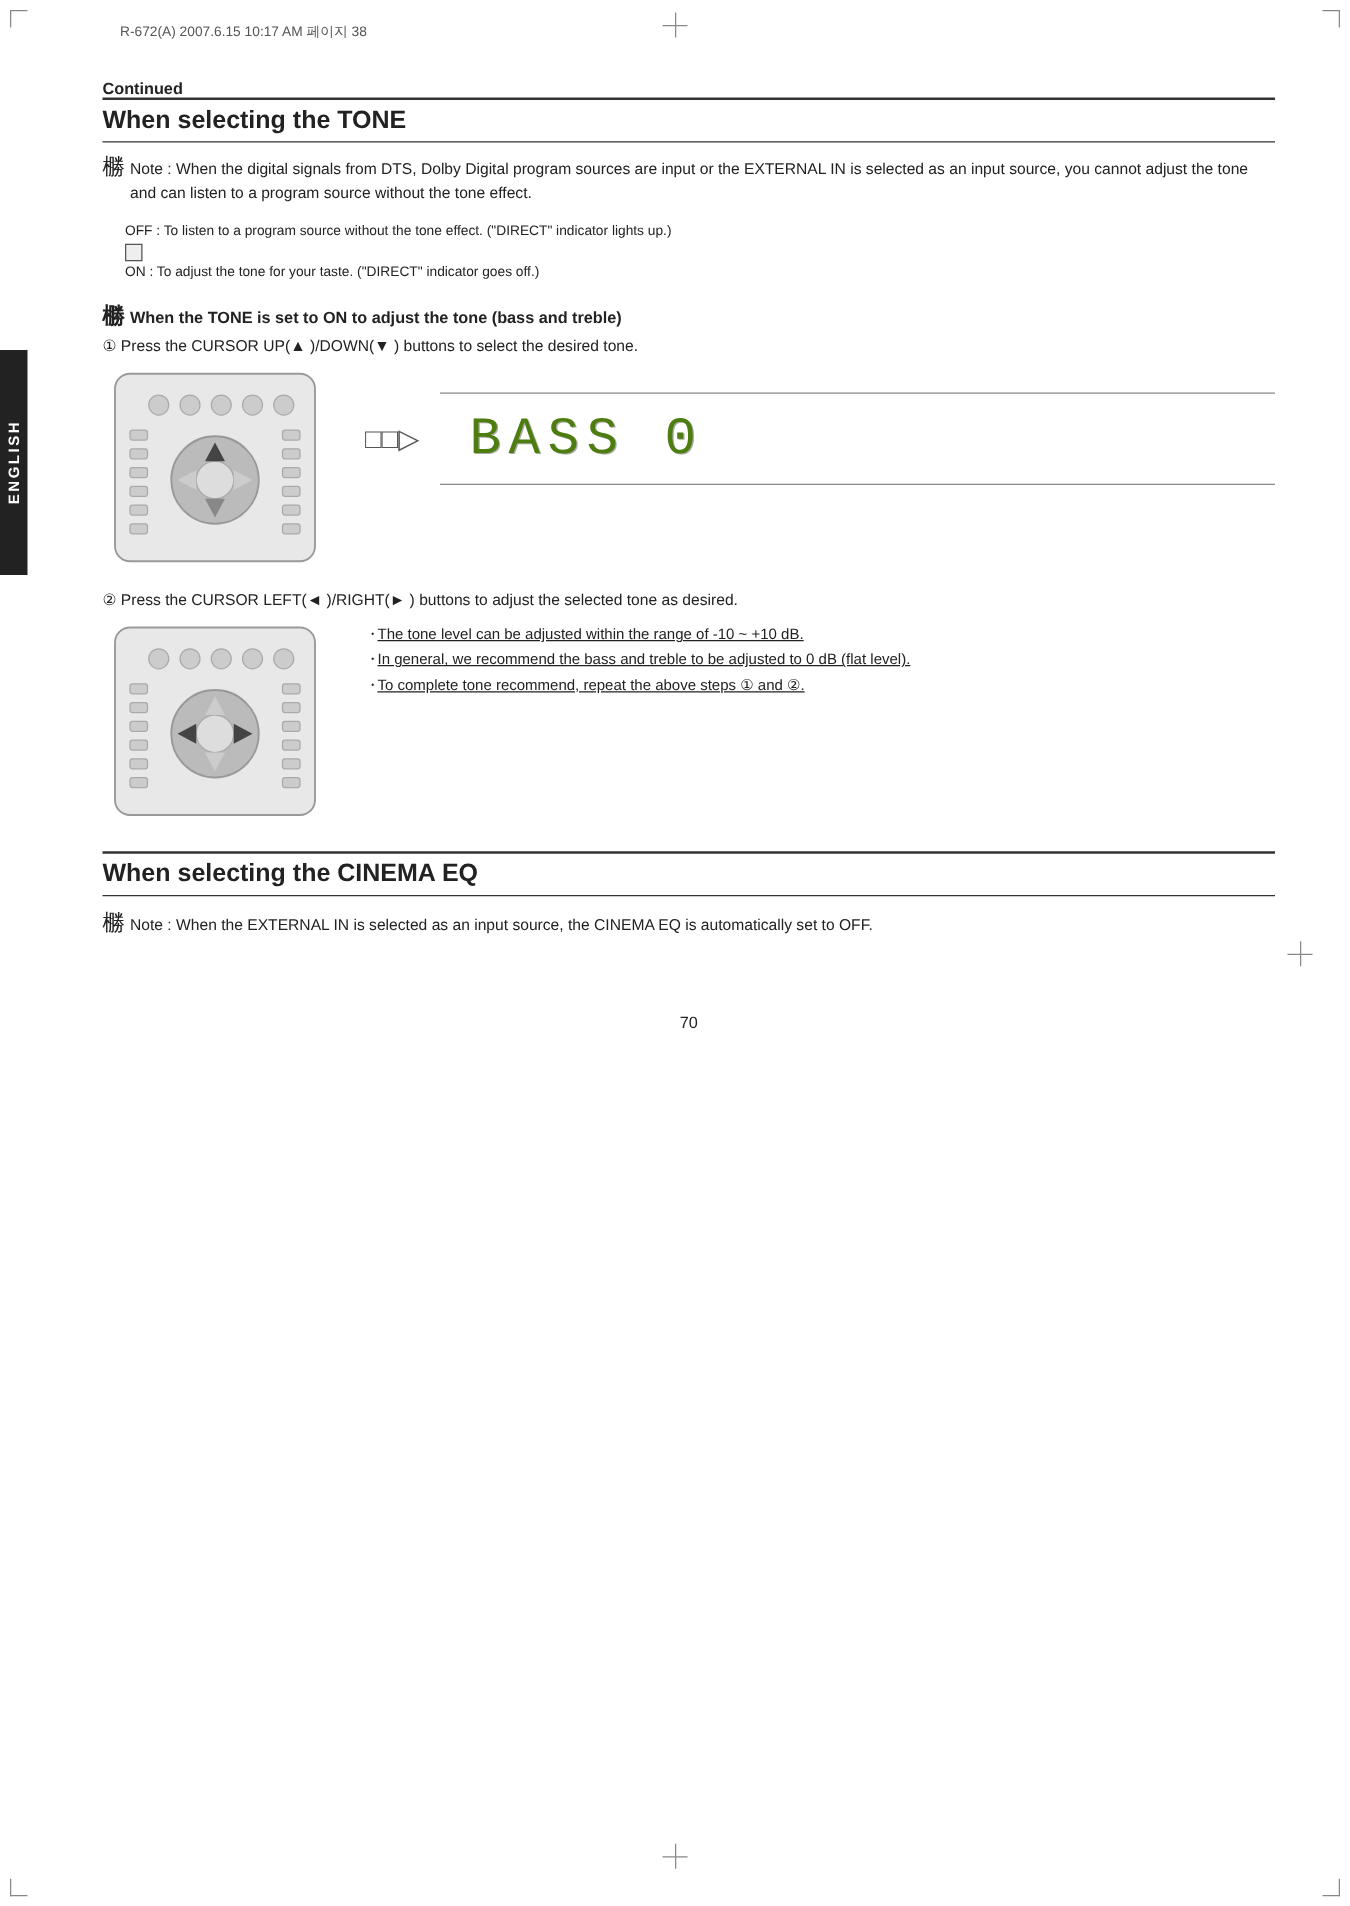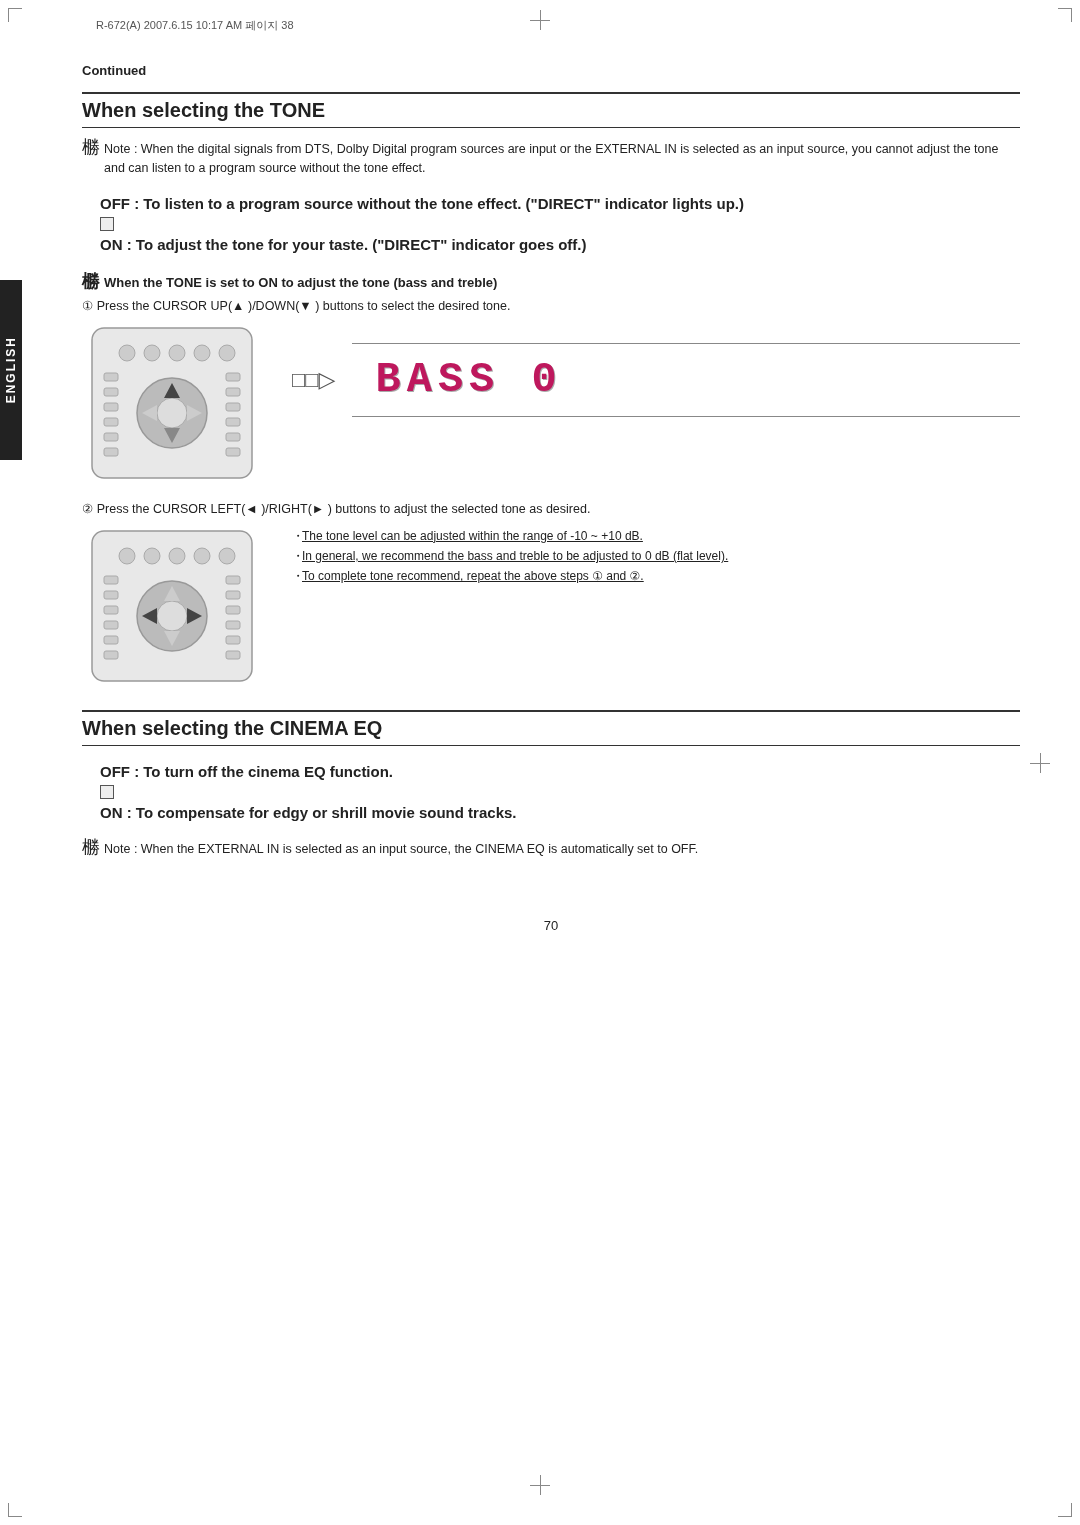--- a/index.html
+++ b/index.html
@@ -43,21 +43,20 @@
 
     
     .main-content {
       padding: 30px 60px 60px 60px;
       margin-left: 22px;
     }
 
     .continued-label {
       font-weight: bold;
       font-size: 13px;
-      margin-bottom: 14px;
     }
 
     .section-header {
       border-top: 2px solid #333;
       border-bottom: 1px solid #333;
       padding: 5px 0;
       font-weight: bold;
       font-size: 20px;
       margin-bottom: 12px;
     }
@@ -71,23 +70,22 @@
     }
     .note-icon {
       font-size: 18px;
       line-height: 1;
       flex-shrink: 0;
       margin-top: -2px;
     }
 
     .off-on-block {
       margin-left: 18px;
-      font-size: 15px;
+      font-size: 11px;
       line-height: 1.8;
-      font-weight: bold;
     }
     .checkbox-row {
       display: flex;
       align-items: center;
       gap: 4px;
     }
     .checkbox-sq {
       width: 14px;
       height: 14px;
       border: 1px solid #555;
@@ -137,23 +135,23 @@
       width: 180px;
       height: 160px;
     }
     .arrow-right {
       font-size: 22px;
       color: #555;
     }
     .display-text {
       font-family: 'Courier New', monospace;
       font-size: 42px;
-      font-weight: bold;
+      font-weight: normal;
       letter-spacing: 6px;
-      color: #be185d;
+      color: #4d7c0f;
       text-shadow: 1px 1px 0 #aaa;
     }
 
     .step2-row {
       display: flex;
       gap: 30px;
       margin-bottom: 14px;
       align-items: flex-start;
     }
 
@@ -367,27 +365,20 @@
     <ul class="bullet-list">
       <li>The tone level can be adjusted within the range of  -10 ~ +10 dB.</li>
       <li>In general, we recommend the bass and treble to be adjusted to 0 dB (flat level).</li>
       <li>To complete tone recommend, repeat the above steps ① and ②.</li>
     </ul>
   </div>
 
   <div class="cinema-section">
     <div class="section-header">When selecting the CINEMA EQ</div>
 
-    <div class="off-on-block">
-      <div>OFF : To turn off the cinema EQ function.</div>
-      <div class="checkbox-row">
-        <span class="checkbox-sq"></span>
-      </div>
-      <div>ON : To compensate for edgy or shrill movie sound tracks.</div>
-    </div>
 
     <div class="bottom-note">
       <span class="note-icon">橳</span>
       <span>Note : When the EXTERNAL IN is selected as an input source, the CINEMA EQ is automatically set to OFF.</span>
     </div>
   </div>
 
   <div class="page-number">70</div>
 
 </div>

